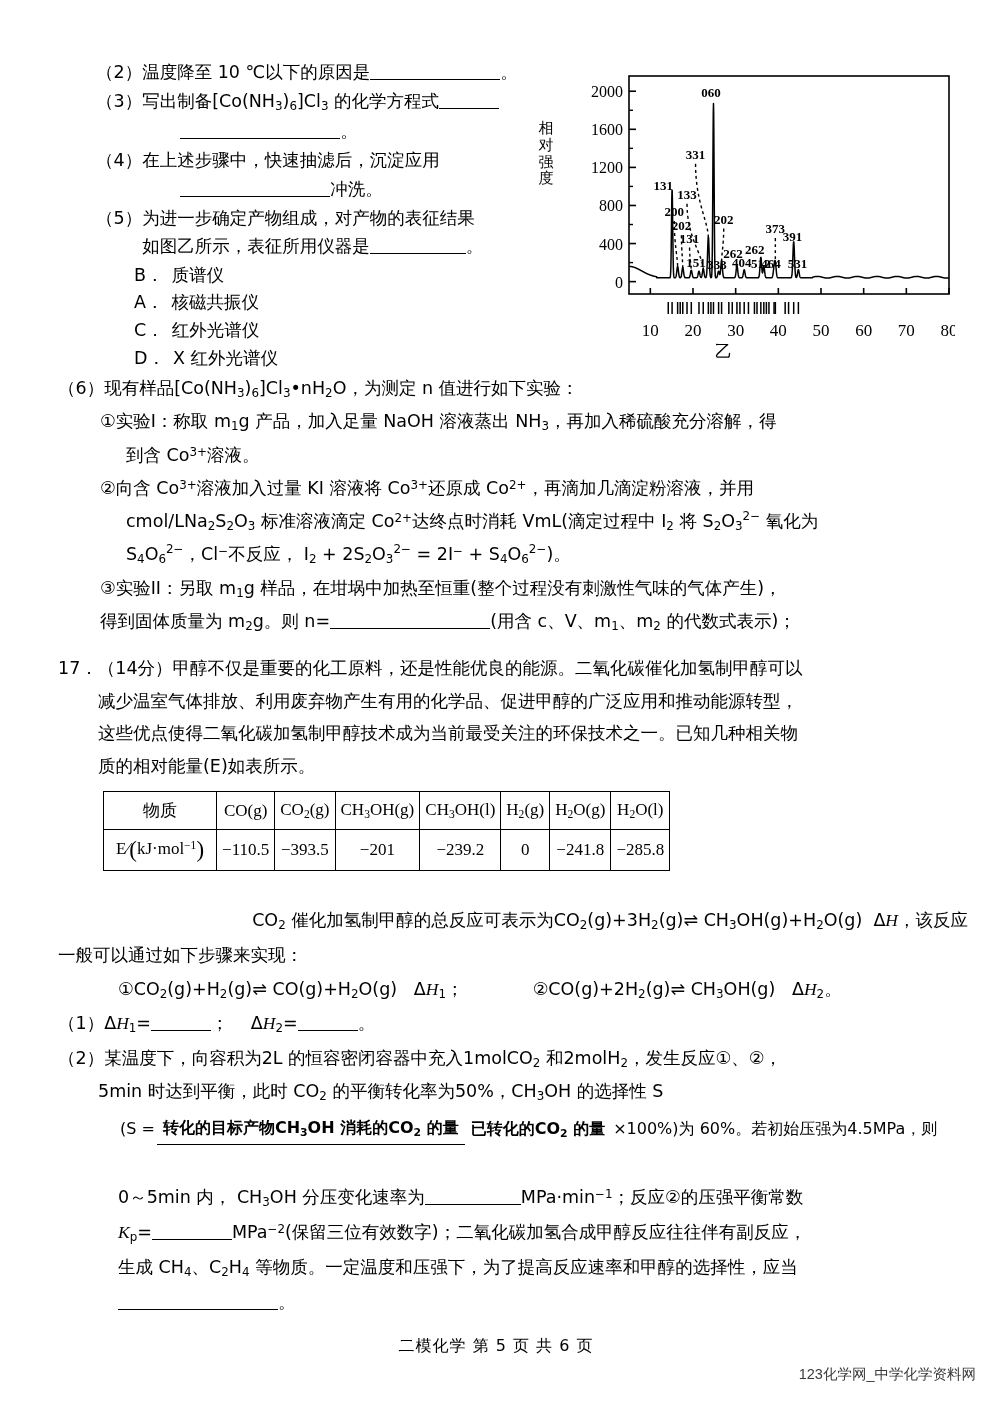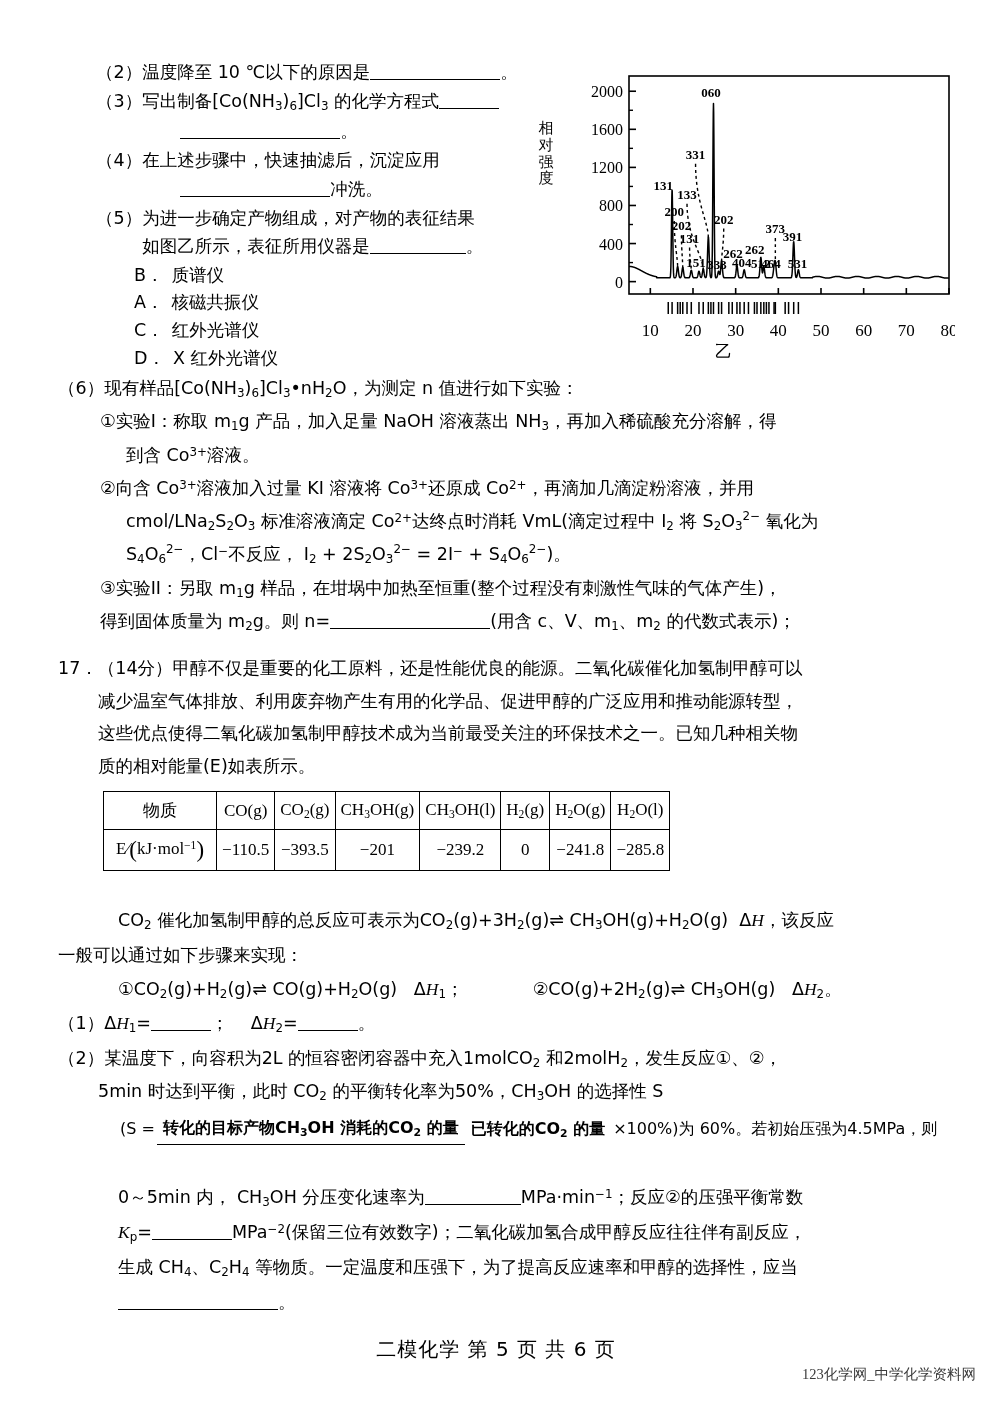--- a/index.html
+++ b/index.html
@@ -124,21 +124,21 @@
   #energy-table .rowhdr { padding: 7px 12px; }
 
   #q17-mid {
     position: absolute;
     left: 58px;
     top: 903px;
     width: 910px;
     font-size: 17.5px;
     line-height: 1.95;
   }
-  #q17-mid .ind { display: block; margin-left: 60px; }
+  #q17-mid .ind { display: block; margin-left: 60px; text-align: right; }
   #q17-mid .eqrow { display: block; margin-left: 60px; }
   #q17-mid .eqrow .gap { display: inline-block; width: 58px; }
 
   #q17-q2 {
     position: absolute;
     left: 58px;
     top: 1042px;
     width: 910px;
     font-size: 17.5px;
     line-height: 1.9;
@@ -182,28 +182,28 @@
   #q17-tail .ln0 { display: block; margin-left: 78px; }
 
   
   #footer {
     position: absolute;
     left: 0;
     top: 1336px;
     width: 992px;
     text-align: center;
     font-family: "DejaVu Sans", sans-serif;
-    font-size: 20px;
+    font-size: 16px;
     letter-spacing: 1px;
   }
   #watermark {
     position: absolute;
     right: 16px;
     top: 1365px;
-    font-family: Liberation Serif, serif;
+    font-family: Liberation Sans, sans-serif;
     font-size: 14.5px;
     color: #3a3a3a;
   }
 </style>
 </head>
 <body>
 
 <div class="page">
 
   <div id="q16-block">

